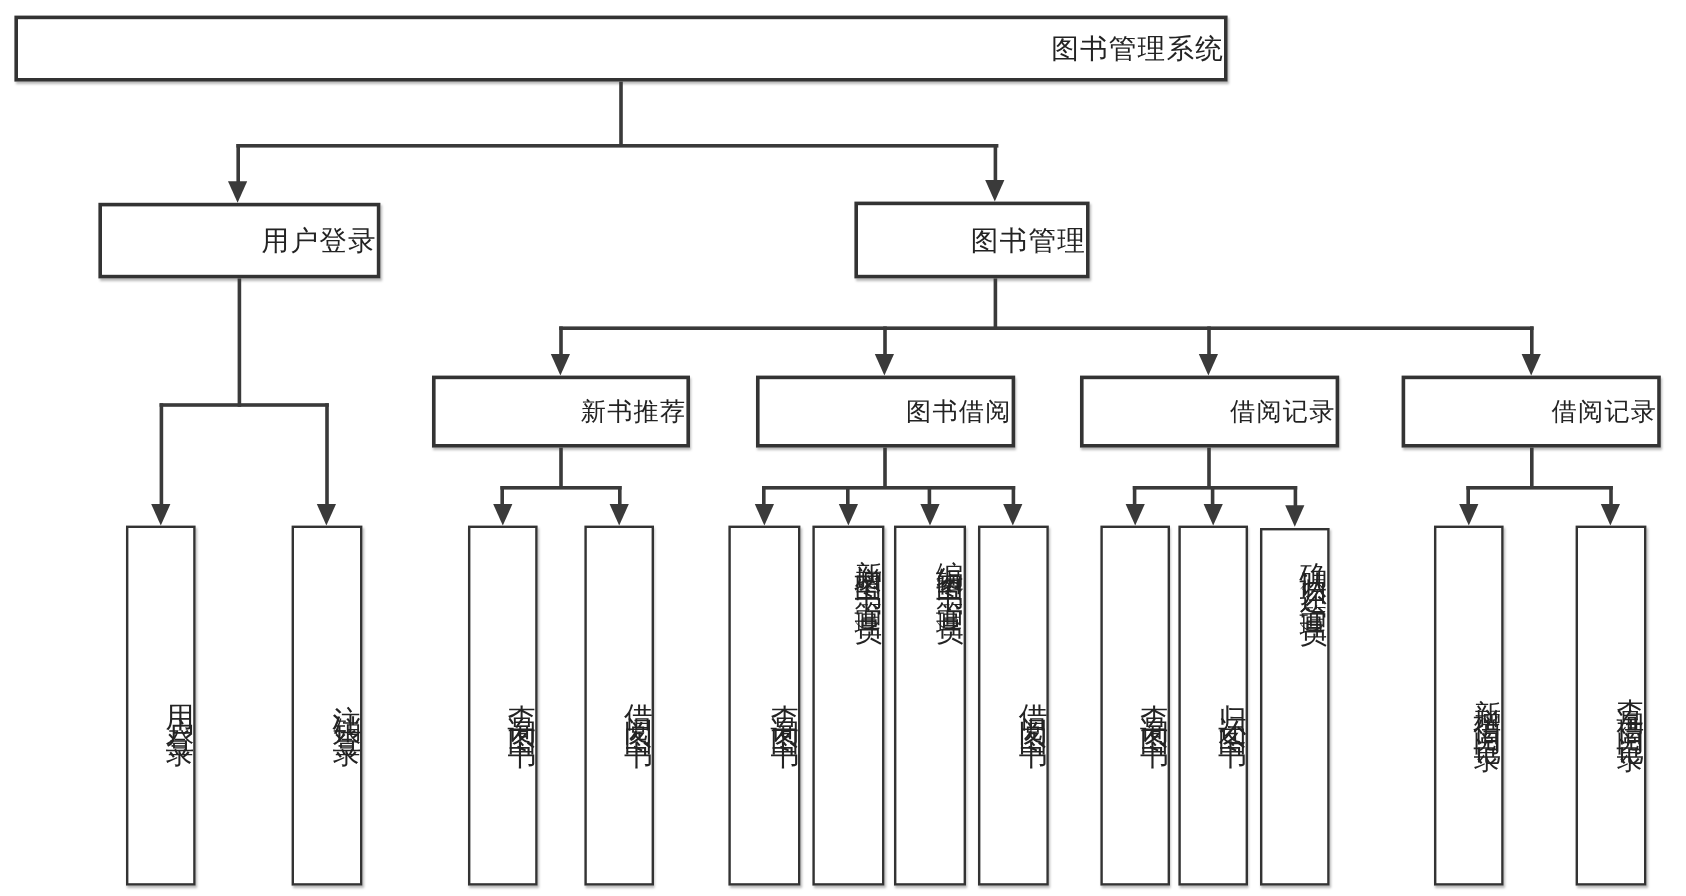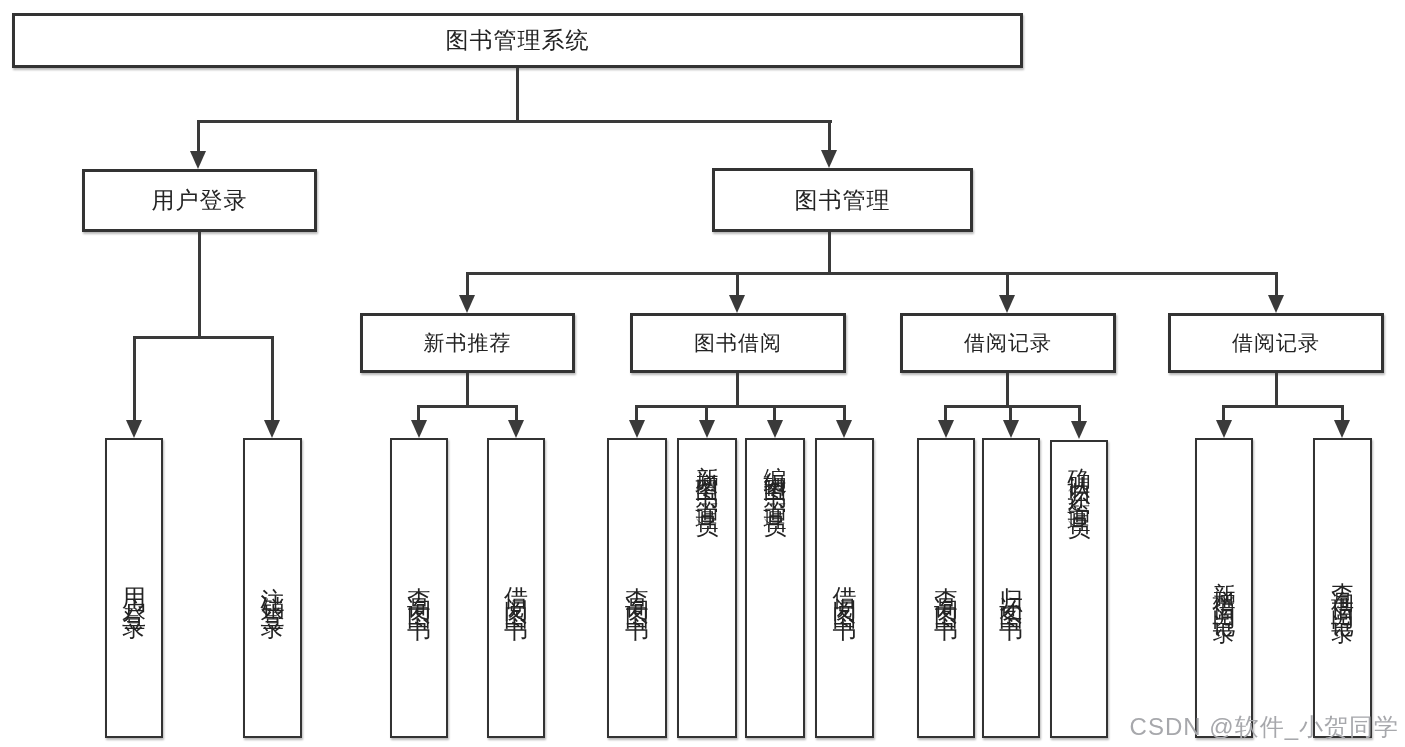--- a/index.html
+++ b/index.html
@@ -10,21 +10,21 @@
     font-family:"Liberation Sans", sans-serif;
     color:var(--c-text,#222);
     overflow:hidden;
   }
   
   .node{
     position:absolute;
     background:#ffffff;
     border:3px solid var(--c-box-border,#333);
     box-shadow:1px 2px 2px rgba(0,0,0,0.28);
-    display:flex;align-items:center;justify-content:center;
+    display:flex;align-items:center;justify-content:flex-end;
     box-sizing:border-box;
   }
   .node-h .lbl{
     font-size:23px;letter-spacing:1px;color:var(--c-text,#222);
     white-space:nowrap;
   }
   .node-l3 .lbl{font-size:21px;}
   .node-v{border-width:2px;}
   .node-v .vlbl{
     writing-mode:vertical-rl;
@@ -65,21 +65,21 @@
 
 <div class="stage">
 
   <div class="node node-h" style="left:12px;top:13px;width:1011px;height:55px">
     <span class="lbl">图书管理系统</span>
   </div>
 
   <div class="node node-h" style="left:82px;top:169px;width:235px;height:63px">
     <span class="lbl">用户登录</span>
   </div>
-  <div class="node node-h" style="left:712px;top:168px;width:261px;height:64px">
+  <div class="node node-h" style="left:712px;top:168px;width:196px;height:64px">
     <span class="lbl">图书管理</span>
   </div>
 
   <div class="node node-h node-l3" style="left:630px;top:313px;width:216px;height:60px">
     <span class="lbl">图书借阅</span>
   </div>
   <div class="node node-h node-l3" style="left:360px;top:313px;width:215px;height:60px">
     <span class="lbl">新书推荐</span>
   </div>
   <div class="node node-h node-l3" style="left:900px;top:313px;width:216px;height:60px">
@@ -185,15 +185,14 @@
   <div class="cline" style="left:1078px;top:405px;width:3px;height:17px"></div>
   <div class="arrow" style="left:1071px;top:421px"></div>
 
   <div class="cline" style="left:1275px;top:373px;width:3px;height:34px"></div>
   <div class="cline" style="left:1222px;top:405px;width:122px;height:3px"></div>
   <div class="cline" style="left:1222px;top:405px;width:3px;height:17px"></div>
   <div class="arrow" style="left:1216px;top:420px"></div>
   <div class="cline" style="left:1341px;top:405px;width:3px;height:17px"></div>
   <div class="arrow" style="left:1334px;top:420px"></div>
 
-  <div class="watermark">CSDN @软件_小贺同学</div>
 
 </div>
 
 </body></html>

